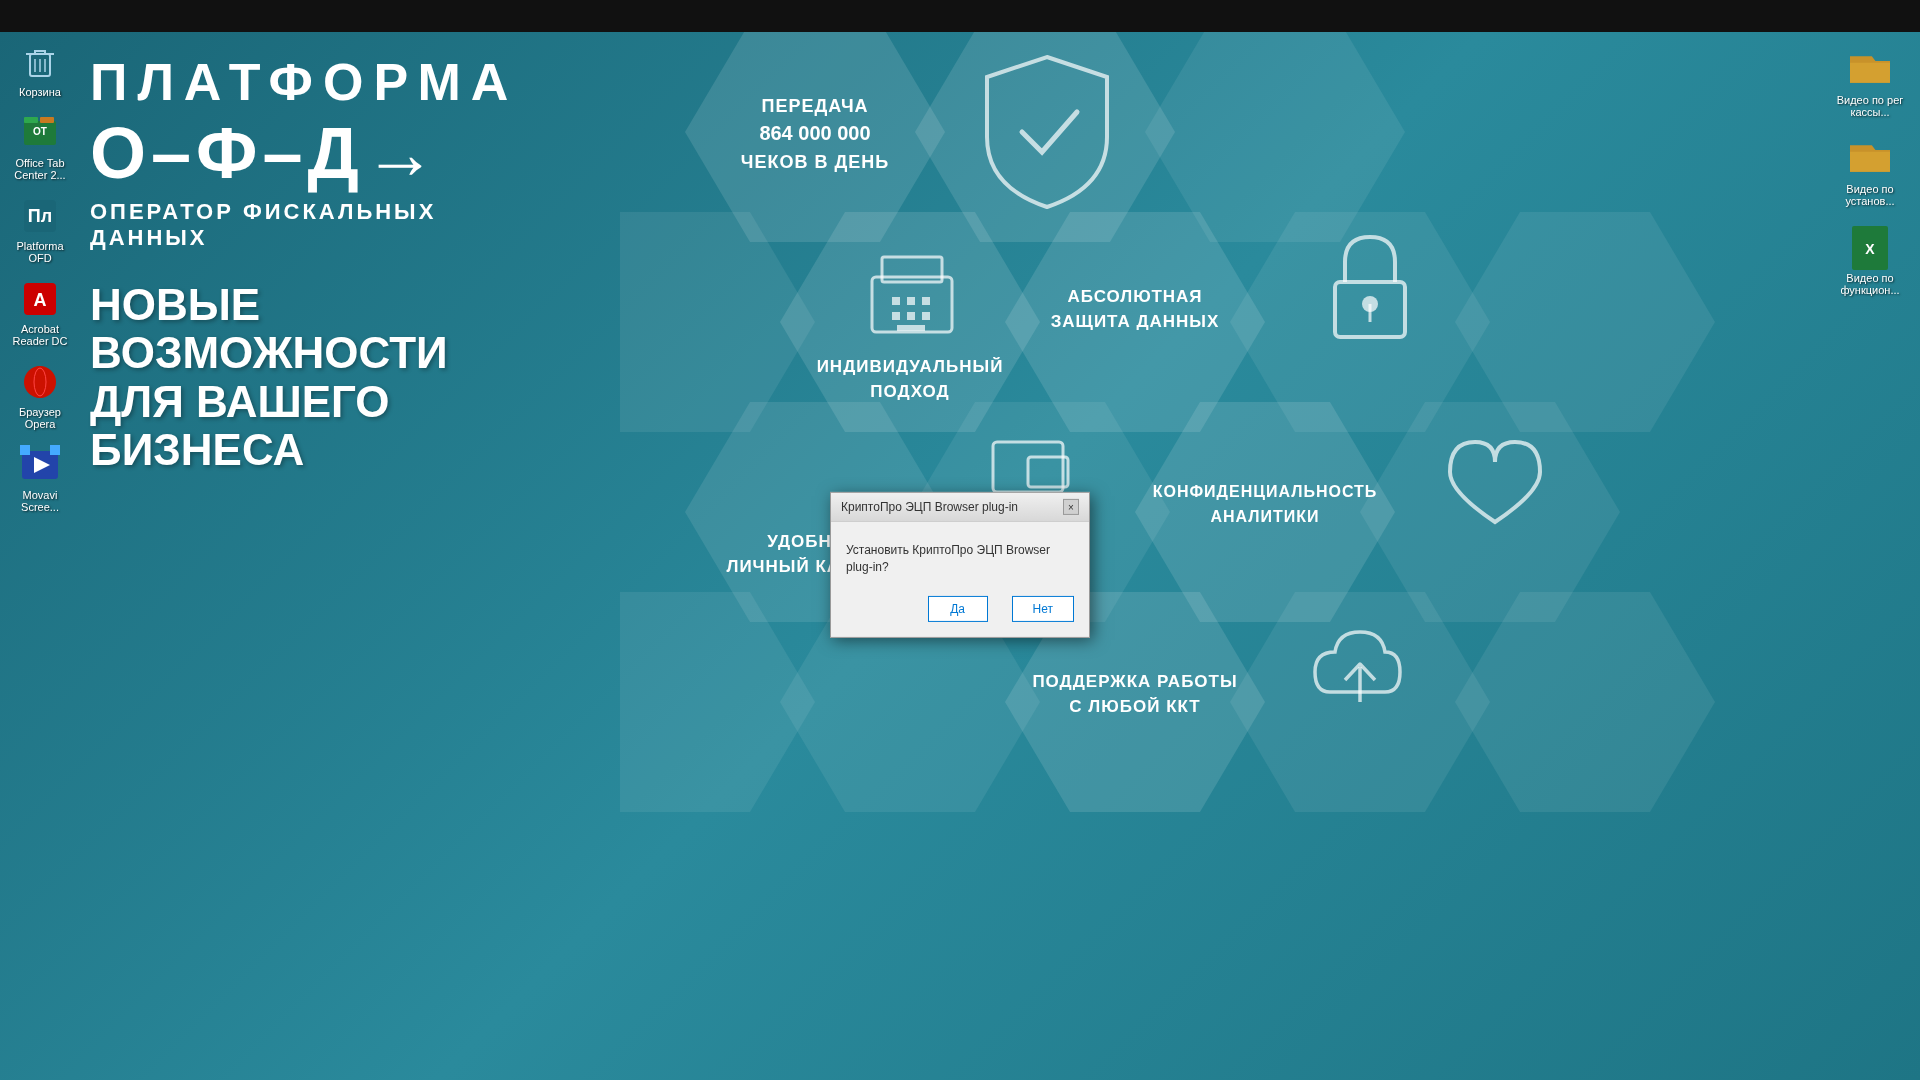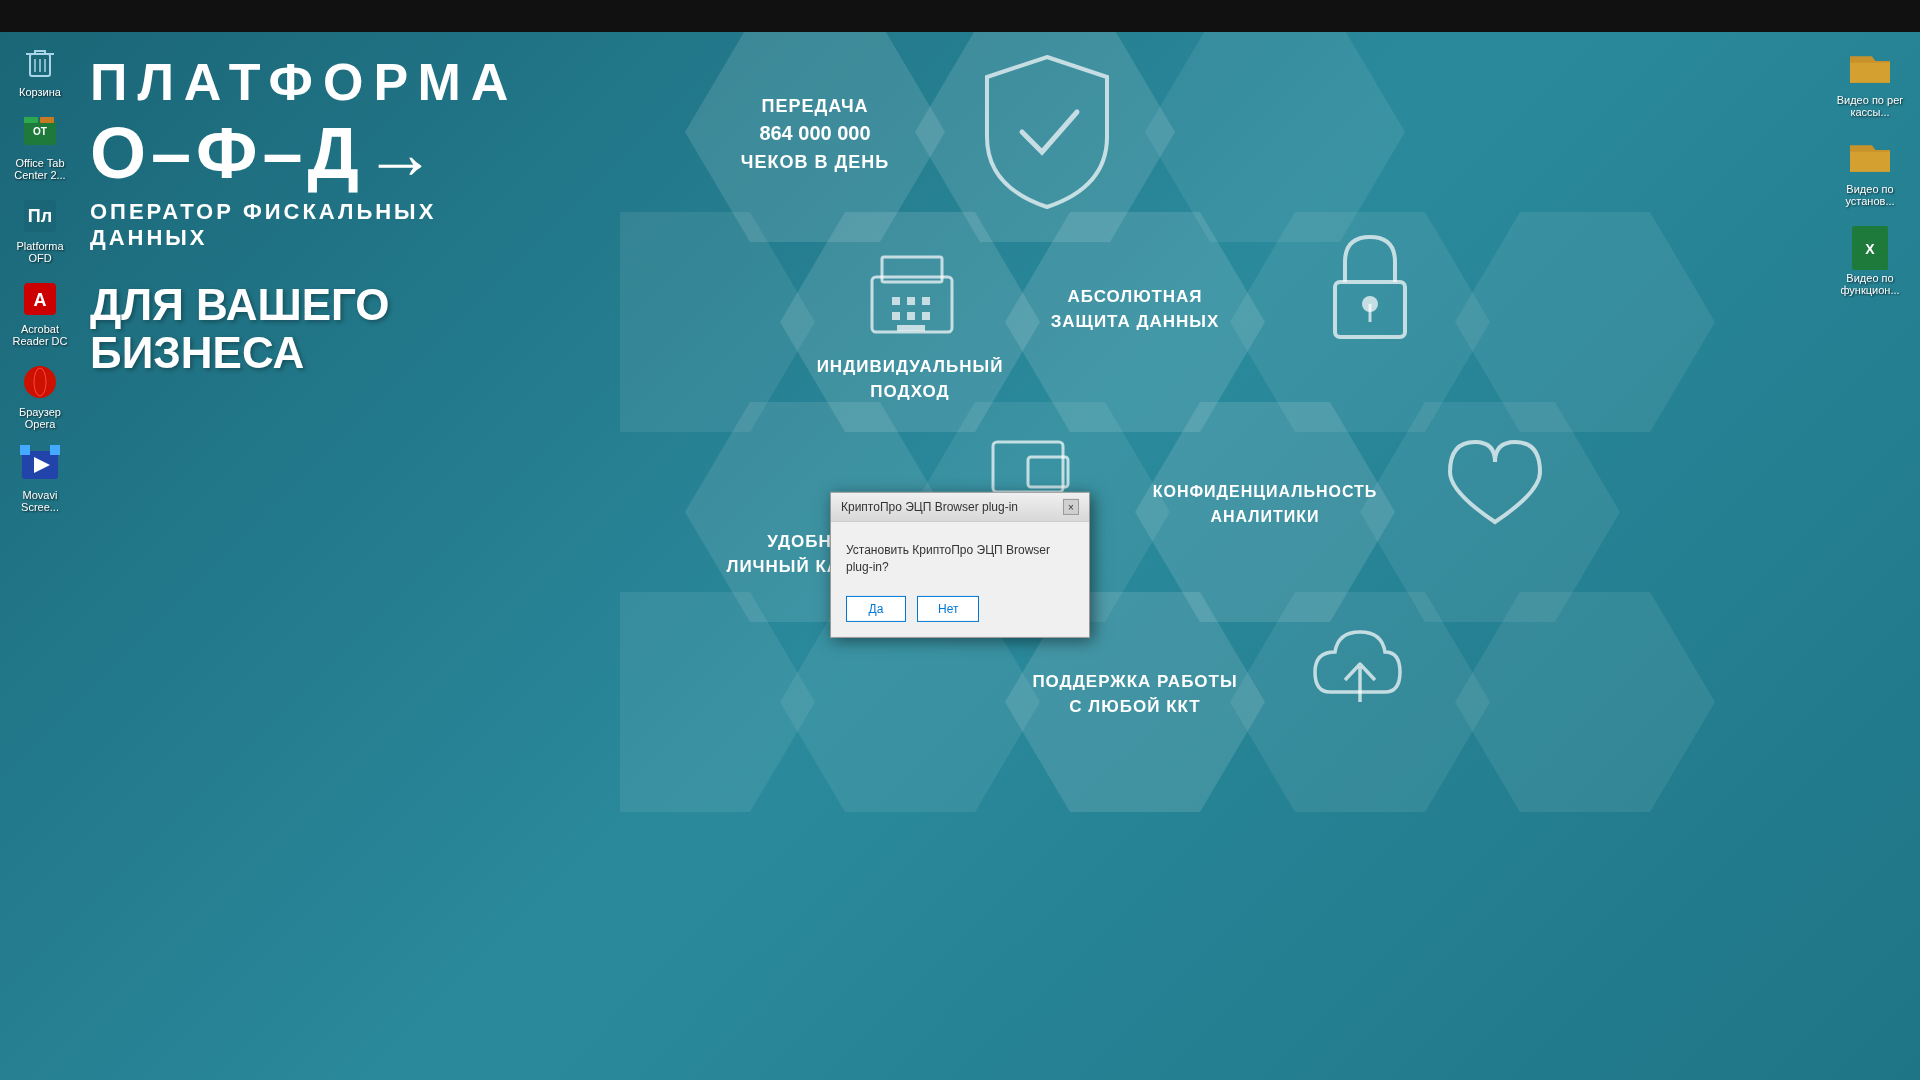--- a/index.html
+++ b/index.html
@@ -194,22 +194,22 @@
 
     .dialog-message {
       font-size: 12px;
       color: #333;
       margin-bottom: 20px;
       line-height: 1.4;
     }
 
     .dialog-buttons {
       display: flex;
-      gap: 11px;
-      justify-content: flex-start;
+      gap: 24px;
+      justify-content: flex-end;
     }
 
     .dialog-btn {
       padding: 5px 20px;
       font-size: 12px;
       cursor: pointer;
       border: 1px solid #0078d4;
       background: white;
       color: #0078d4;
       min-width: 60px;
@@ -291,20 +291,21 @@
       </div>
       <span class="icon-label">Movavi Scree...</span>
     </div>
   </div>
 
   <div class="main-content-left">
     <div class="platform-title">ПЛАТФОРМА</div>
     <div class="platform-logo">О–Ф–Д→</div>
     <div class="platform-subtitle">ОПЕРАТОР ФИСКАЛЬНЫХ ДАННЫХ</div>
     <div class="platform-tagline">
+      <div>НОВЫЕ ВОЗМОЖНОСТИ</div>
       <div>ДЛЯ ВАШЕГО БИЗНЕСА</div>
     </div>
   </div>
 
   <div class="hex-grid">
     <svg width="1300" height="1120" viewBox="0 0 1300 1120">
 
       <polygon points="130,30 260,30 325,140 260,250 130,250 65,140" fill="rgba(255,255,255,0.12)"></polygon>
 
       <polygon points="360,30 490,30 555,140 490,250 360,250 295,140" fill="rgba(255,255,255,0.12)"></polygon>

